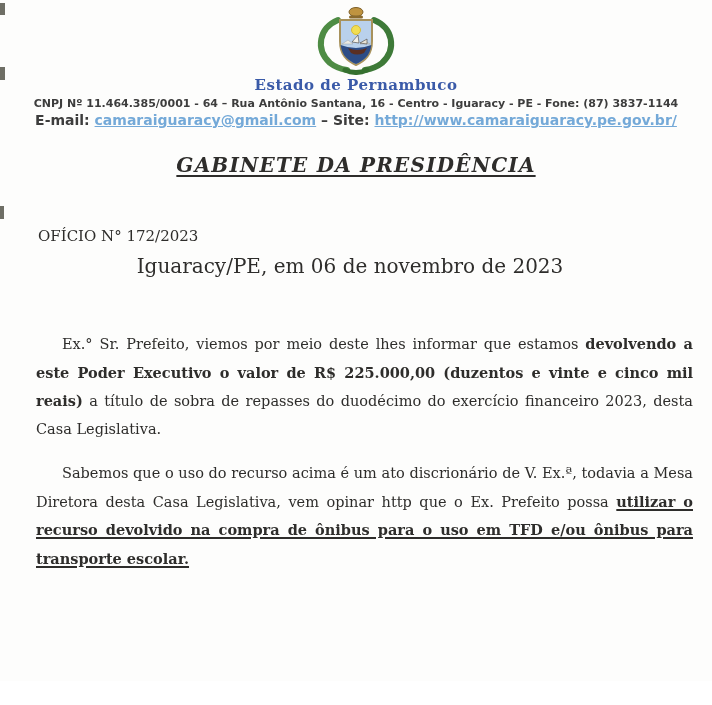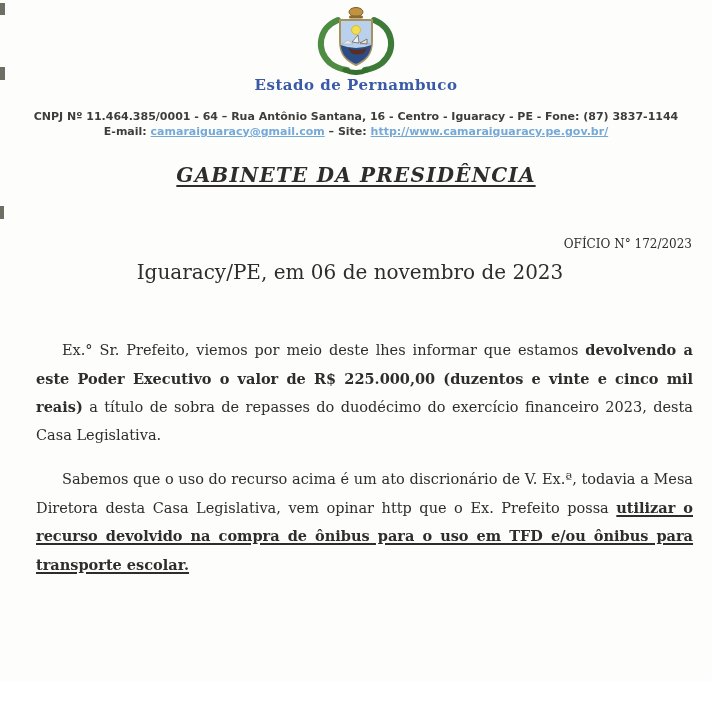--- a/index.html
+++ b/index.html
@@ -22,37 +22,37 @@
     color:var(--state-blue,#3a5aa8); margin-top:1px;
   }
   .org-name{
     font-family:"DejaVu Sans", sans-serif; font-weight:bold;
     font-size:20.5px; letter-spacing:.4px; white-space:nowrap;
     color:var(--title-olive,#6e7046); margin-top:2px;
     text-shadow:0 0 1px rgba(74,74,40,.55);
   }
   .addr-line{
     font-family:"DejaVu Sans", sans-serif; font-weight:bold;
-    font-size:11px; color:var(--header-text,#3d3d3d); margin-top:16px;
+    font-size:11px; color:var(--header-text,#3d3d3d); margin-top:3px;
   }
   .contact-line{
     font-family:"DejaVu Sans", sans-serif; font-weight:bold;
-    font-size:11px; color:var(--header-text,#3d3d3d); margin-top:2px;
+    font-size:14px; color:var(--header-text,#3d3d3d); margin-top:2px;
   }
   .contact-line a{
     color:var(--link-blue,#74a9d8); text-decoration:underline; cursor:pointer;
   }
   .section-title{
     text-align:center; margin-top:25px;
     font-size:20px; font-weight:bold; font-style:italic; letter-spacing:1.2px;
   }
   .section-title span{
     text-decoration:underline; text-decoration-thickness:2px; text-underline-offset:3px;
   }
-  .oficio-line{ margin:50px 20px 0 38px; font-size:12px;text-align:right; }
+  .oficio-line{ margin:50px 20px 0 38px; font-size:15px; }
   .date-line{ margin:9px 20px 0 8px; text-align:center; font-size:20px; }
   .addressee{ margin:45px 0 0 64px; font-size:14.5px; line-height:26px; }
   .addressee .it{ font-style:italic; }
   .addressee .bd{ font-weight:bold; }
   .body-par{
     margin:16px 19px 0 36px; font-size:14.5px; line-height:27.5px;
     text-align:justify; text-indent:26px;
   }
   .p1{ margin-top:52px; }
   .p2{ margin-top:17px; }

